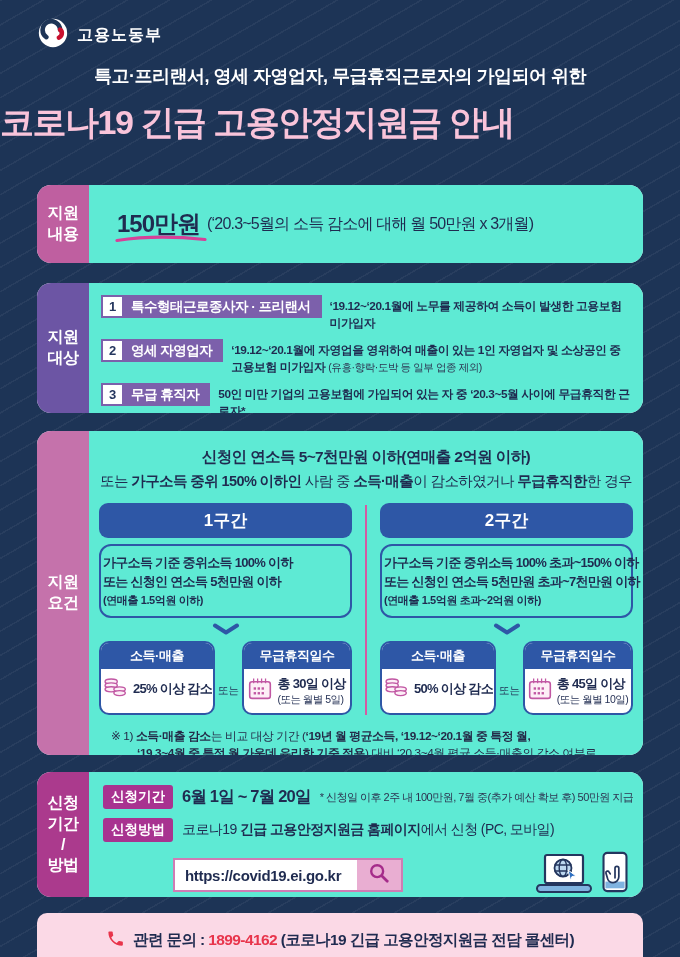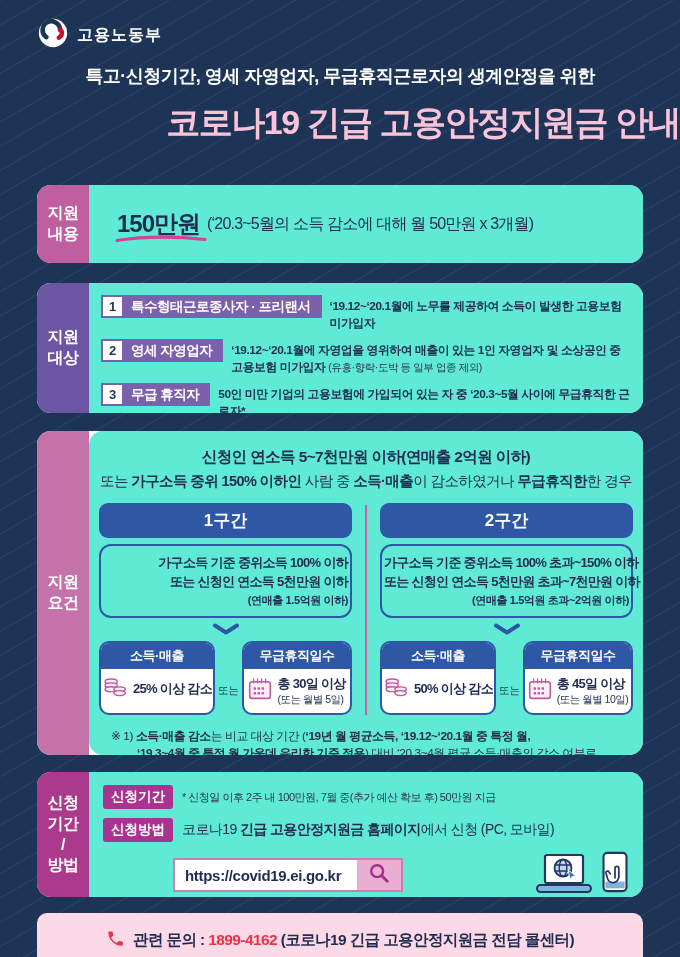--- a/index.html
+++ b/index.html
@@ -13,21 +13,21 @@
     color:#1f2b50;
   }
   .page { width:680px; height:957px; position:relative; }
 
   
   .header { height:185px; position:relative; }
   .brand { position:absolute; top:18px; left:38px; display:flex; align-items:center; gap:9px; }
   .brand-name { color:#ffffff; font-size:16px; font-weight:bold; letter-spacing:1px; }
   .subtitle { position:absolute; top:64px; width:100%; text-align:center;
     color:#ffffff; font-size:18px; font-weight:bold; white-space:nowrap; letter-spacing:-0.5px; }
-  .title { position:absolute; top:100px; width:100%; text-align:right;
+  .title { position:absolute; top:100px; width:100%; text-align:left;
     color:#f9c4da; font-size:34px; font-weight:800; white-space:nowrap; letter-spacing:-1.5px; }
 
   
   .card { display:flex; margin:0 37px; border-radius:14px; overflow:hidden; background:#ffffff; }
   .card-label { flex:0 0 52px; display:flex; flex-direction:column; align-items:center; justify-content:center;
     color:#ffffff; font-weight:800; font-size:16px; line-height:1.3; letter-spacing:-0.5px; }
   .card-body { flex:1; background:#5eead4; overflow:hidden; }
 
   .lbl-content { background:#bf5fa0; }
   .lbl-target  { background:#6c55a4; }
@@ -48,31 +48,31 @@
   .target-row { display:flex; align-items:flex-start; gap:8px; }
   .target-pill { display:flex; align-items:center; background:#7c60ab; padding:2px; flex:0 0 auto; }
   .target-num { width:19px; height:19px; background:#ffffff; color:#24365e; font-weight:800; font-size:13px;
     display:flex; align-items:center; justify-content:center; }
   .target-title { color:#ffffff; font-weight:800; font-size:13.5px; padding:0 9px; white-space:nowrap; letter-spacing:-0.5px; }
   .target-desc { font-size:11.8px; font-weight:800; color:#1f2b50; line-height:1.45; letter-spacing:-0.4px; padding-top:3px; }
   .target-note { font-weight:normal; font-size:10.5px; color:#2c3350; }
 
   
   .card-req { height:324px; margin-top:18px; }
-  .c3-body { padding:16px 10px 8px 10px;border-radius:14px; }
+  .c3-body { padding:16px 10px 8px 10px; }
   .req-intro { text-align:center; white-space:nowrap; }
   .req-intro-l1 { font-size:15.5px; font-weight:800; letter-spacing:-0.6px; }
   .req-intro-l2 { font-size:14.5px; margin-top:4px; letter-spacing:-0.6px; }
   .req-intro-l2 b { font-weight:800; }
   .tiers { display:flex; justify-content:center; margin-top:12px; }
   .tier { width:253px; }
   .tier-divider { width:2px; background:#d45ba2; margin:2px 13px 0 13px; }
   .tier-head { background:#2e57a6; color:#ffffff; font-weight:800; font-size:17px; text-align:center;
     border-radius:9px; padding:6px 0; }
-  .tier-box { border:2px solid #2e57a6; border-radius:12px; margin-top:6px; padding:8px 2px; text-align:right; }
+  .tier-box { border:2px solid #2e57a6; border-radius:12px; margin-top:6px; padding:8px 2px; text-align:left; }
   .tier-c1, .tier-c2 { font-size:13px; font-weight:800; letter-spacing:-0.7px; white-space:nowrap; line-height:1.45; }
   .tier-c3 { font-size:11px; font-weight:800; letter-spacing:-0.4px; margin-top:1px; }
   .tier-chevron { text-align:center; margin:3px 0 2px 0; }
   .tier-row { display:flex; align-items:stretch; }
   .mini-box { border:2px solid #2e57a6; border-radius:10px; overflow:hidden; background:#ffffff; }
   .mini-income { flex:0 0 116px; }
   .mini-leave { flex:1; }
   .mini-head { background:#2e57a6; color:#ffffff; font-weight:800; font-size:13px; text-align:center; padding:4px 0; letter-spacing:-0.5px; }
   .mini-body { display:flex; align-items:center; justify-content:center; gap:5px; padding:6px 2px; }
   .mini-value { font-size:13px; font-weight:800; letter-spacing:-0.7px; white-space:nowrap; }
@@ -113,21 +113,21 @@
     <div class="brand">
       <span>
         <svg width="30" height="30" viewBox="0 0 36 36">
           <circle cx="18" cy="18" r="17" fill="#ffffff"></circle>
           <path d="M10 23 A 10.5 10.5 0 1 1 26.5 14" stroke="#1d3456" stroke-width="5.5" fill="none" stroke-linecap="round"></path>
           <path d="M26.5 14 A 5.5 5.5 0 0 1 25 23.5" stroke="#c8102e" stroke-width="5.5" fill="none" stroke-linecap="round"></path>
         </svg>
       </span>
       <span class="brand-name">고용노동부</span>
     </div>
-    <div class="subtitle">특고·신청기간, 영세 자영업자, 무급휴직근로자의 생계안정을 위한</div>
+    <div class="subtitle">특고·프리랜서, 영세 자영업자, 무급휴직근로자의 가입되어 위한</div>
     <div class="title">코로나19 긴급 고용안정지원금 안내</div>
   </div>
 
   <div class="card card-content">
     <div class="card-label lbl-content">
       <div>지원</div>
       <div>내용</div>
     </div>
     <div class="card-body c1-body">
       <span class="amount-wrap">
@@ -338,20 +338,21 @@
     <div class="card-label lbl-apply">
       <div>신청</div>
       <div>기간</div>
       <div>/</div>
       <div>방법</div>
     </div>
     <div class="card-body c4-body">
 
       <div class="apply-row">
         <span class="apply-badge">신청기간</span>
+        <span class="period-value">6월 1일 ~ 7월 20일</span>
         <span class="period-note">* 신청일 이후 2주 내 100만원, 7월 중(추가 예산 확보 후) 50만원 지급</span>
       </div>
 
       <div class="apply-row apply-row2">
         <span class="apply-badge">신청방법</span>
         <span class="method-text"><span>코로나19 </span><b>긴급 고용안정지원금 홈페이지</b><span>에서 신청 (PC, 모바일)</span></span>
       </div>
 
       <div class="apply-row3">
         <div class="url-box">

